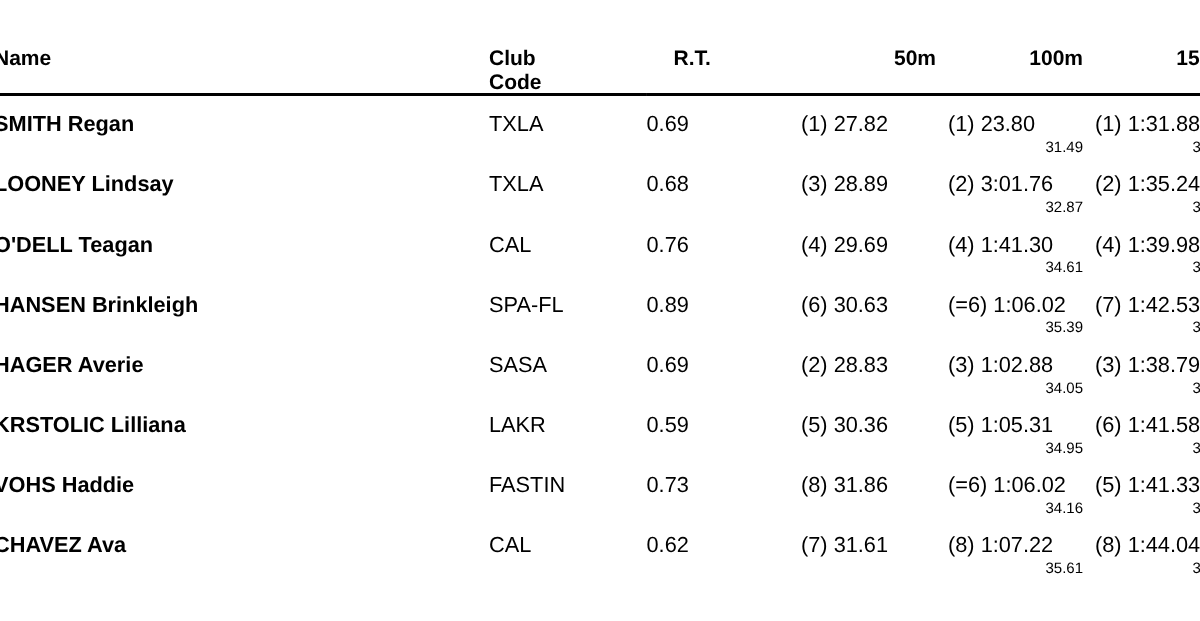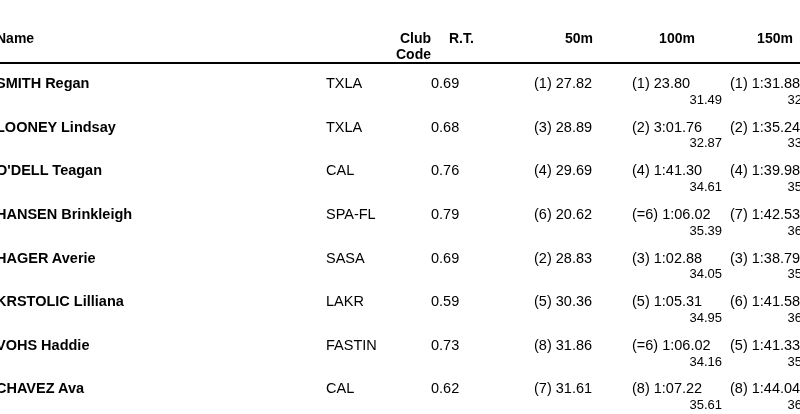--- a/index.html
+++ b/index.html
@@ -34,44 +34,44 @@
     vertical-align: top;
   }
   thead th {
     font-size: 14px;
     font-weight: bold;
     padding-bottom: 3px;
     border-bottom: 2px solid #000;
     line-height: 1.15;
   }
   .col-name   { width: 330px; text-align: left; }
-  .col-club   { width: 105px; text-align: right; }
+  .col-club   { width: 105px; text-align: left; }
   .col-rt     { width: 85px;  text-align: left;  padding-left: 18px;}
   .col-split  { width: 90px;  text-align: right; }
   thead th.col-rt { text-align: left; padding-left: 18px; }
-  thead th.col-split { text-align: center; padding-right: 8px; }
+  thead th.col-split { text-align: right; padding-right: 8px; }
 
   tbody tr.swimmer-row td {
     font-size: 14.5px;
     font-weight: bold;
     padding-top: 11px;
     line-height: 1.15;
     white-space: nowrap;
   }
   tbody tr.swimmer-row td.club,
   tbody tr.swimmer-row td.rt {
     font-weight: normal;
   }
   tbody tr.swimmer-row td.split {
     font-weight: normal;
     text-align: left;
     padding-right: 8px;
   }
   tbody tr.delta-row td {
-    font-size: 13px;
+    font-size: 10px;
     font-weight: normal;
     text-align: right;
     padding-right: 8px;
     padding-top: 1px;
     line-height: 1.15;
     white-space: nowrap;
   }
   .hdr-line2 { display: block; }
 </style>
 </head>
@@ -141,22 +141,22 @@
         <td></td>
         <td></td>
         <td></td>
         <td>34.61</td>
         <td>35.68</td>
       </tr>
 
       <tr class="swimmer-row">
         <td class="name">HANSEN Brinkleigh</td>
         <td class="club">SPA-FL</td>
-        <td class="rt">0.79</td>
-        <td class="split">(6) 20.62</td>
+        <td class="rt">0.89</td>
+        <td class="split">(6) 30.63</td>
         <td class="split">(=6) 1:06.02</td>
         <td class="split">(7) 1:42.53</td>
       </tr>
       <tr class="delta-row">
         <td></td>
         <td></td>
         <td></td>
         <td></td>
         <td>35.39</td>
         <td>36.51</td>

